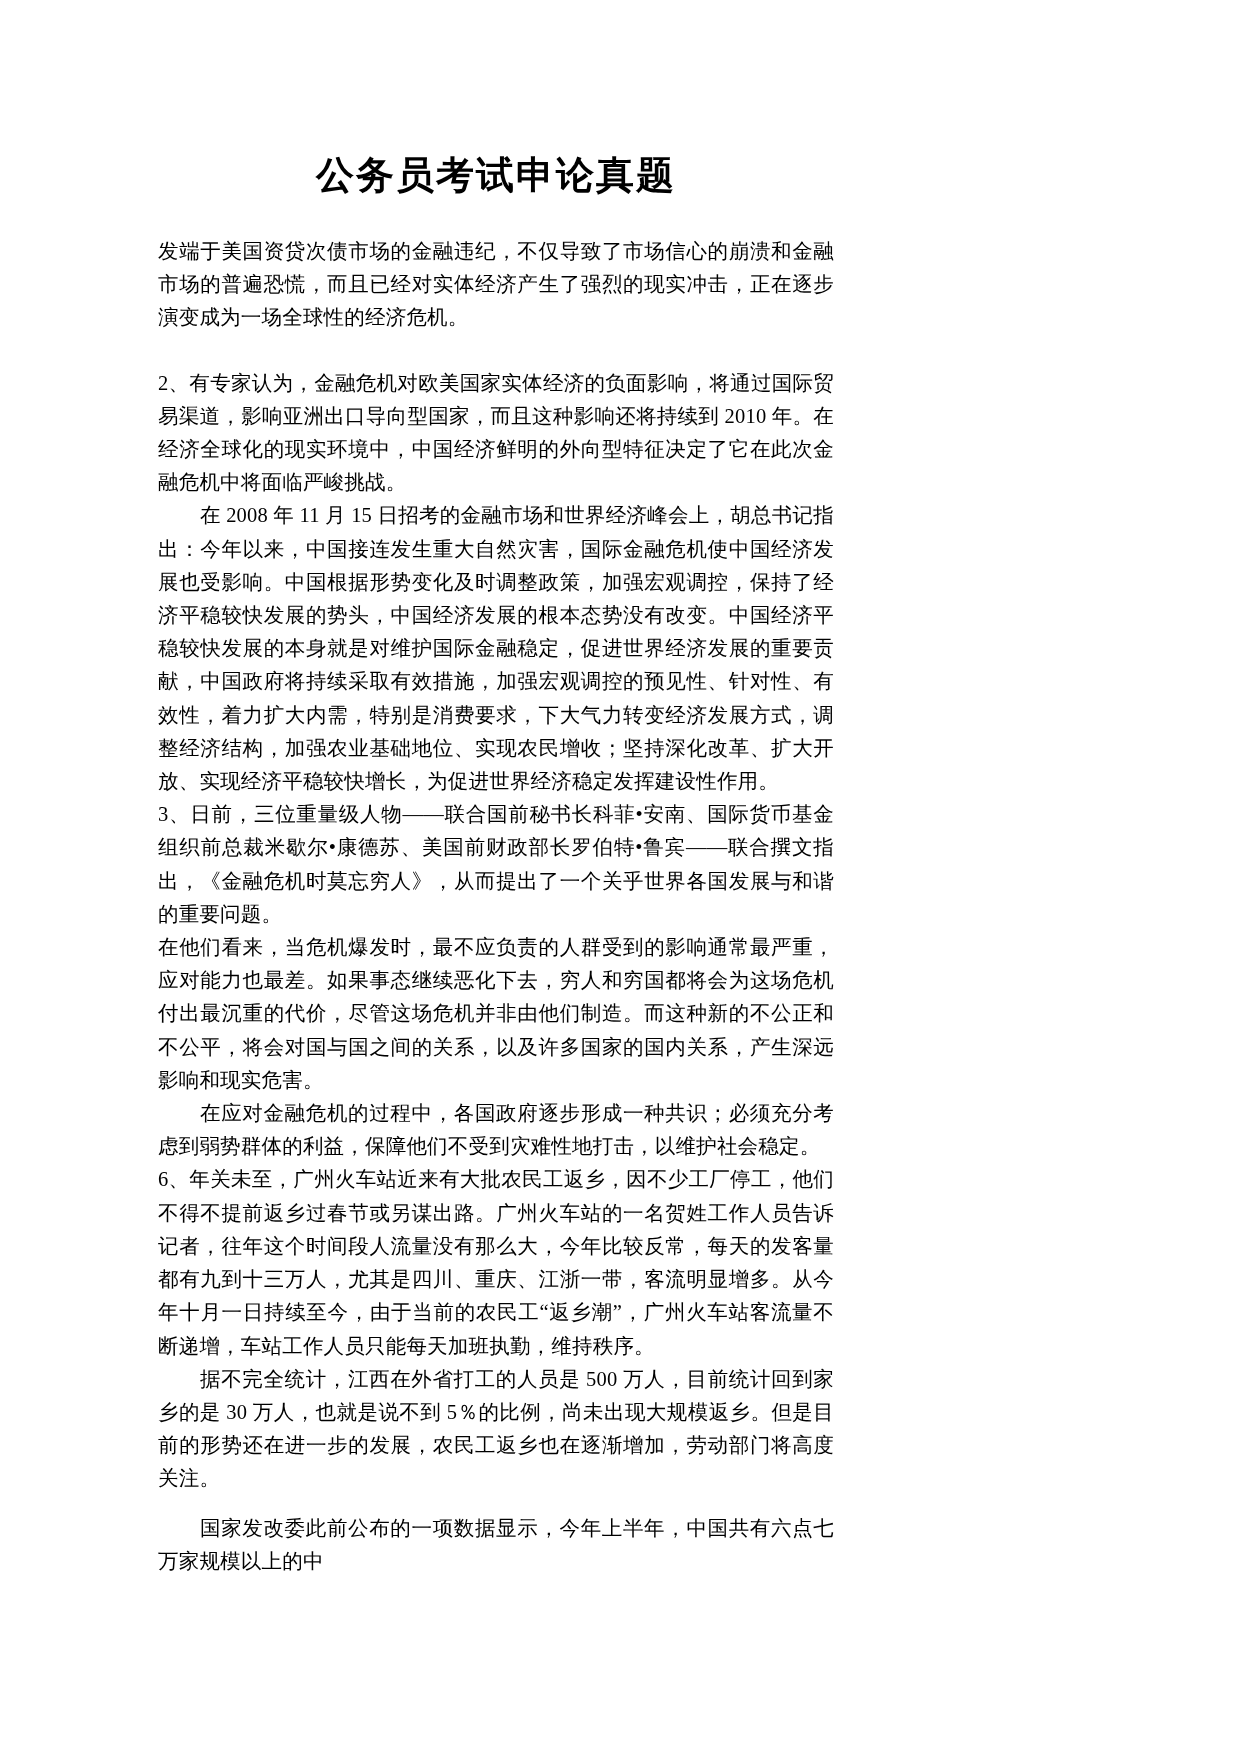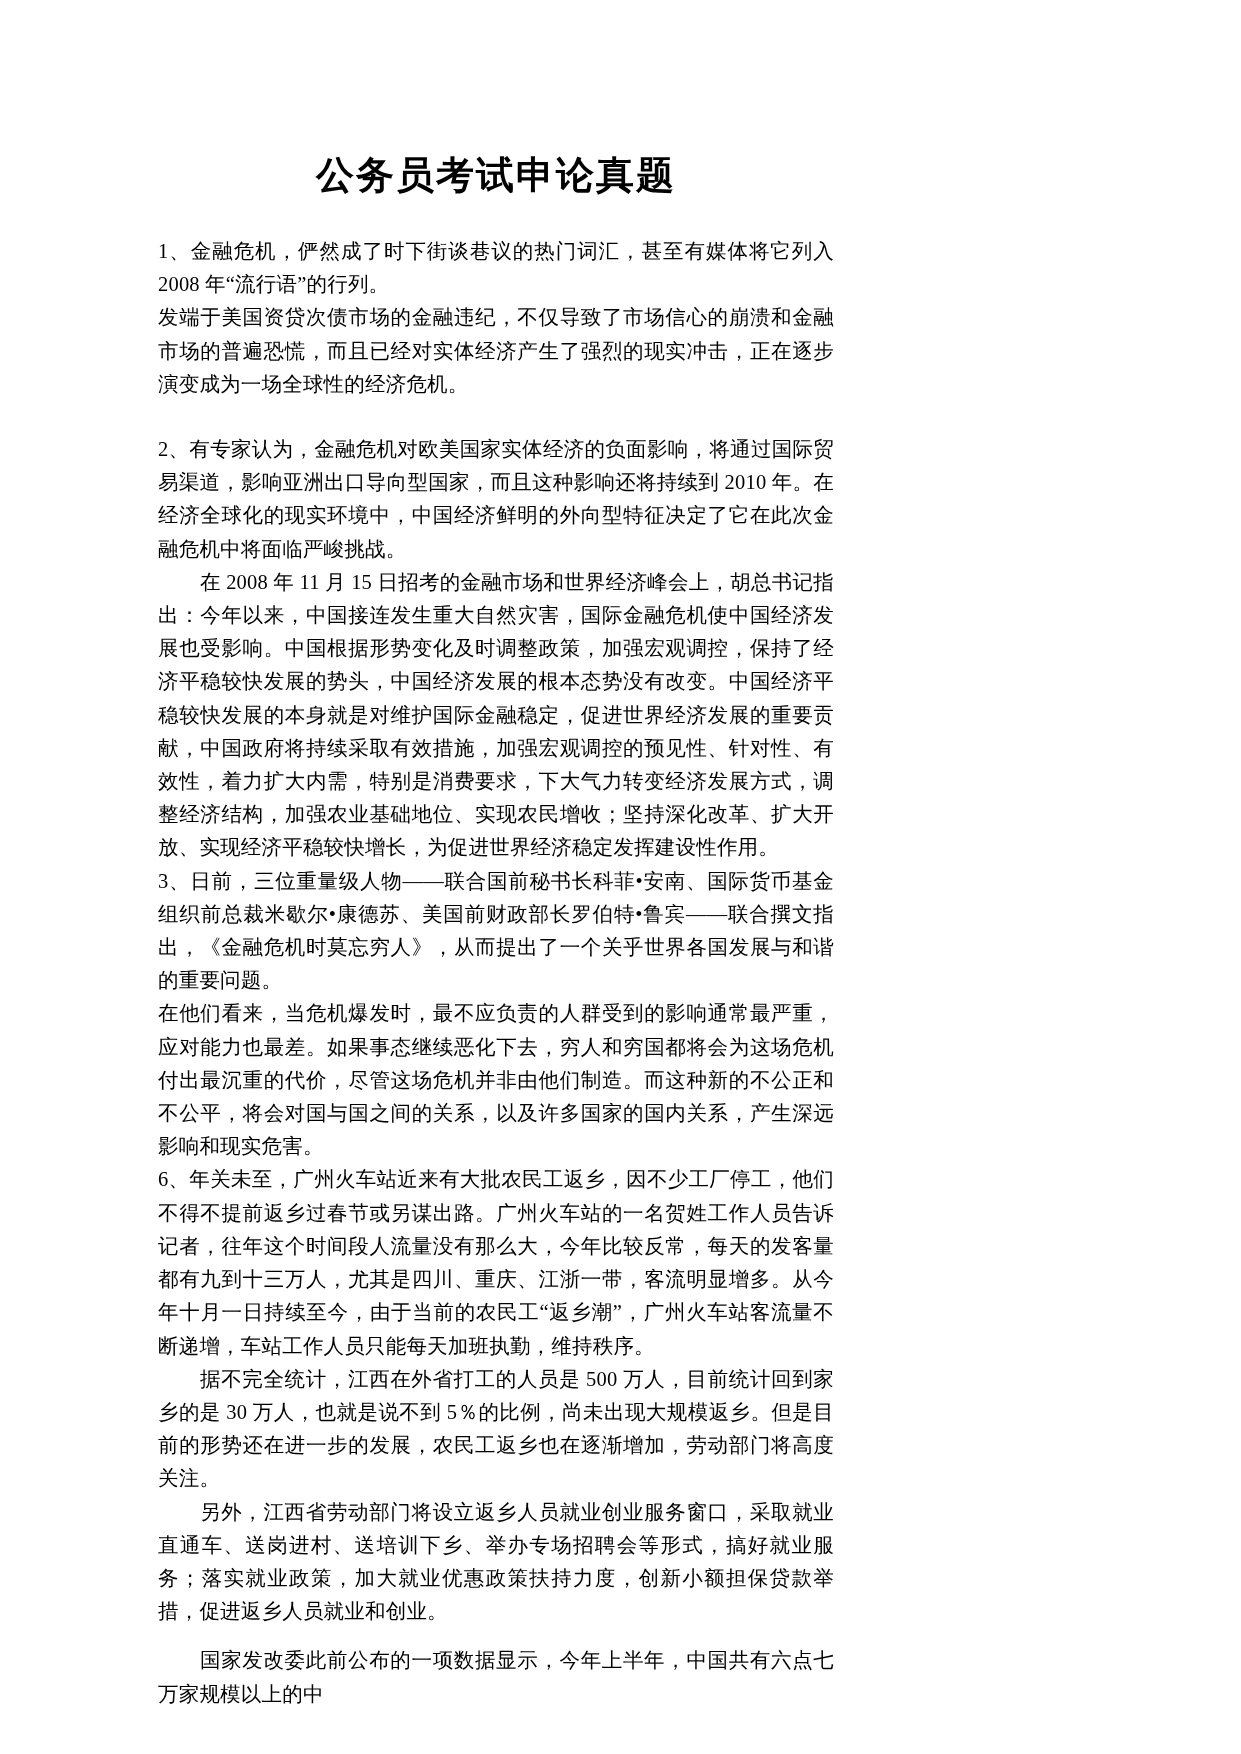--- a/index.html
+++ b/index.html
@@ -48,25 +48,24 @@
   }
 </style>
 </head>
 <body>
 
 <div class="page">
 
   <h1 class="doc-title">公务员考试申论真题</h1>
 
   <div class="body-text">
-    <p class="para">1、金融危机，俨然成了时下街谈巷议的热门词汇，甚至有媒体将它列入 2008 年“流行语”的行列。</p>
     <p class="para">发端于美国资贷次债市场的金融违纪，不仅导致了市场信心的崩溃和金融市场的普遍恐慌，而且已经对实体经济产生了强烈的现实冲击，正在逐步演变成为一场全球性的经济危机。</p>
     <p class="para gap-lg">2、有专家认为，金融危机对欧美国家实体经济的负面影响，将通过国际贸易渠道，影响亚洲出口导向型国家，而且这种影响还将持续到 2010 年。在经济全球化的现实环境中，中国经济鲜明的外向型特征决定了它在此次金融危机中将面临严峻挑战。</p>
     <p class="para indent">在 2008 年 11 月 15 日招考的金融市场和世界经济峰会上，胡总书记指出：今年以来，中国接连发生重大自然灾害，国际金融危机使中国经济发展也受影响。中国根据形势变化及时调整政策，加强宏观调控，保持了经济平稳较快发展的势头，中国经济发展的根本态势没有改变。中国经济平稳较快发展的本身就是对维护国际金融稳定，促进世界经济发展的重要贡献，中国政府将持续采取有效措施，加强宏观调控的预见性、针对性、有效性，着力扩大内需，特别是消费要求，下大气力转变经济发展方式，调整经济结构，加强农业基础地位、实现农民增收；坚持深化改革、扩大开放、实现经济平稳较快增长，为促进世界经济稳定发挥建设性作用。</p>
     <p class="para">3、日前，三位重量级人物——联合国前秘书长科菲•安南、国际货币基金组织前总裁米歇尔•康德苏、美国前财政部长罗伯特•鲁宾——联合撰文指出，《金融危机时莫忘穷人》，从而提出了一个关乎世界各国发展与和谐的重要问题。</p>
     <p class="para">在他们看来，当危机爆发时，最不应负责的人群受到的影响通常最严重，应对能力也最差。如果事态继续恶化下去，穷人和穷国都将会为这场危机付出最沉重的代价，尽管这场危机并非由他们制造。而这种新的不公正和不公平，将会对国与国之间的关系，以及许多国家的国内关系，产生深远影响和现实危害。</p>
+    <p class="para indent">在应对金融危机的过程中，各国政府逐步形成一种共识；必须充分考虑到弱势群体的利益，保障他们不受到灾难性地打击，以维护社会稳定。</p>
     <p class="para">6、年关未至，广州火车站近来有大批农民工返乡，因不少工厂停工，他们不得不提前返乡过春节或另谋出路。广州火车站的一名贺姓工作人员告诉记者，往年这个时间段人流量没有那么大，今年比较反常，每天的发客量都有九到十三万人，尤其是四川、重庆、江浙一带，客流明显增多。从今年十月一日持续至今，由于当前的农民工“返乡潮”，广州火车站客流量不断递增，车站工作人员只能每天加班执勤，维持秩序。</p>
     <p class="para indent">据不完全统计，江西在外省打工的人员是 500 万人，目前统计回到家乡的是 30 万人，也就是说不到 5％的比例，尚未出现大规模返乡。但是目前的形势还在进一步的发展，农民工返乡也在逐渐增加，劳动部门将高度关注。</p>
-    <p class="para indent">另外，江西省劳动部门将设立返乡人员就业创业服务窗口，采取就业直通车、送岗进村、送培训下乡、举办专场招聘会等形式，搞好就业服务；落实就业政策，加大就业优惠政策扶持力度，创新小额担保贷款举措，促进返乡人员就业和创业。</p>
     <p class="para indent gap-xl">国家发改委此前公布的一项数据显示，今年上半年，中国共有六点七万家规模以上的中</p>
   </div>
 
 </div>
 
 </body></html>

